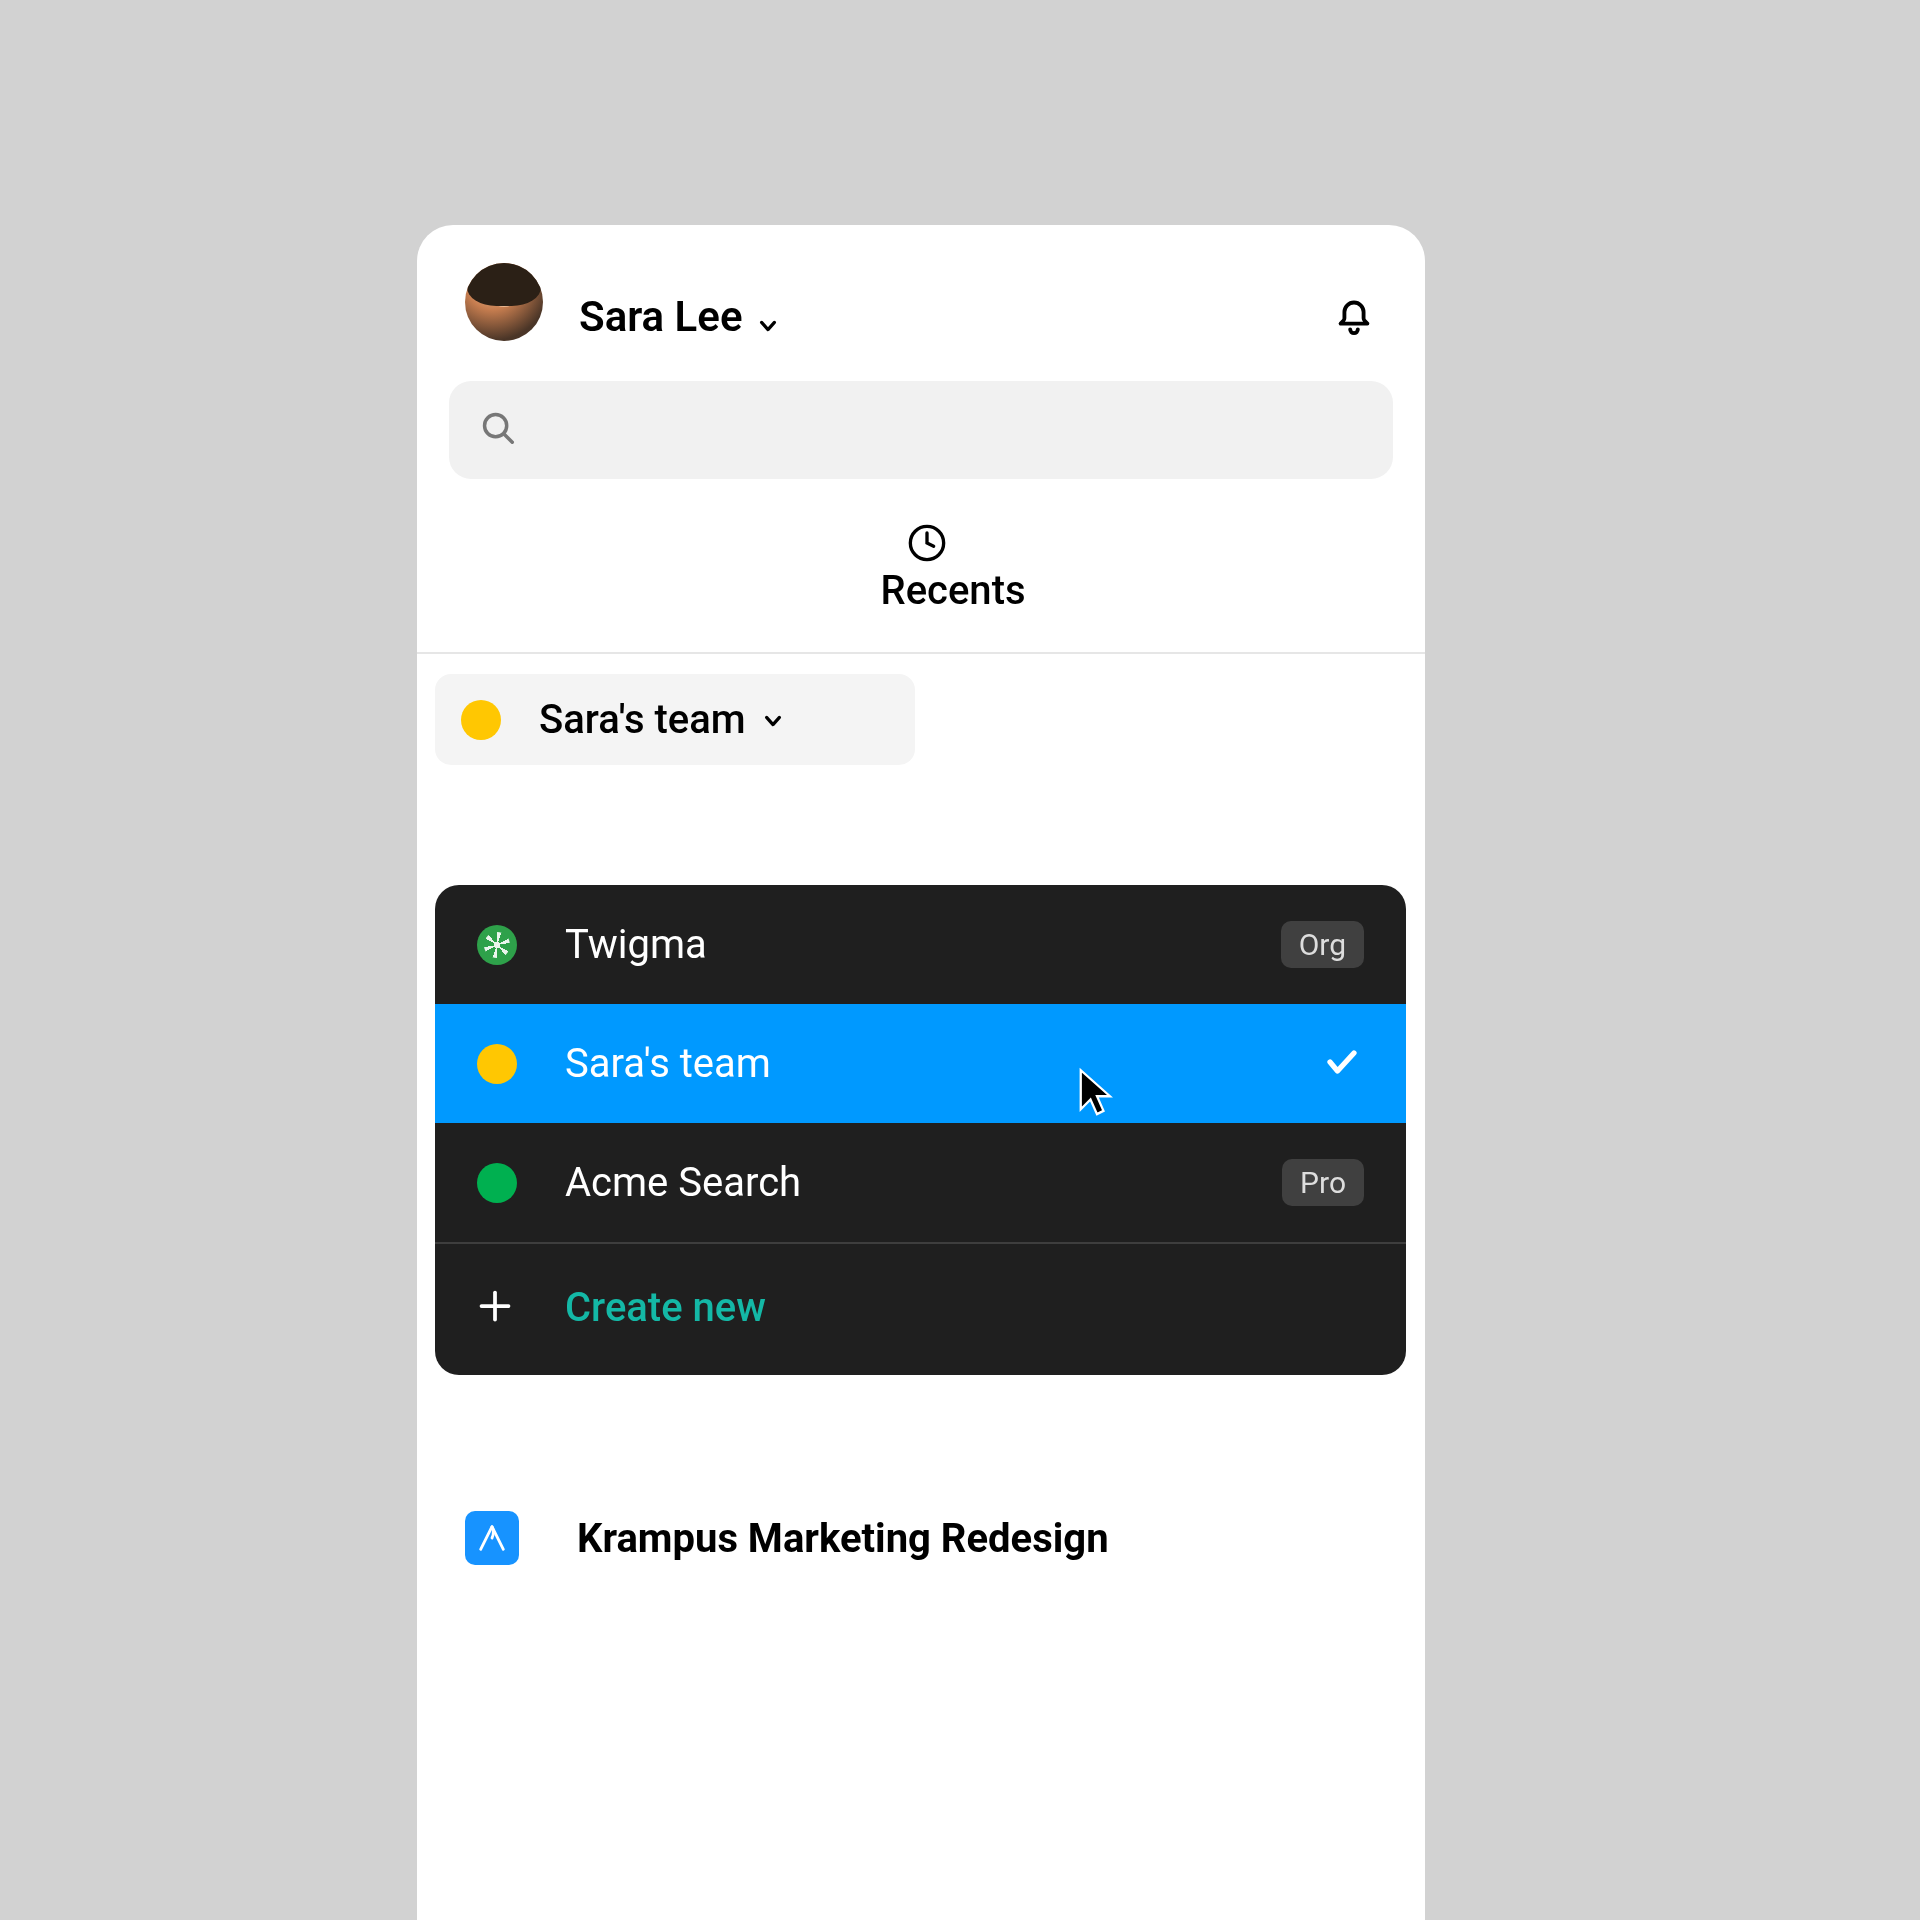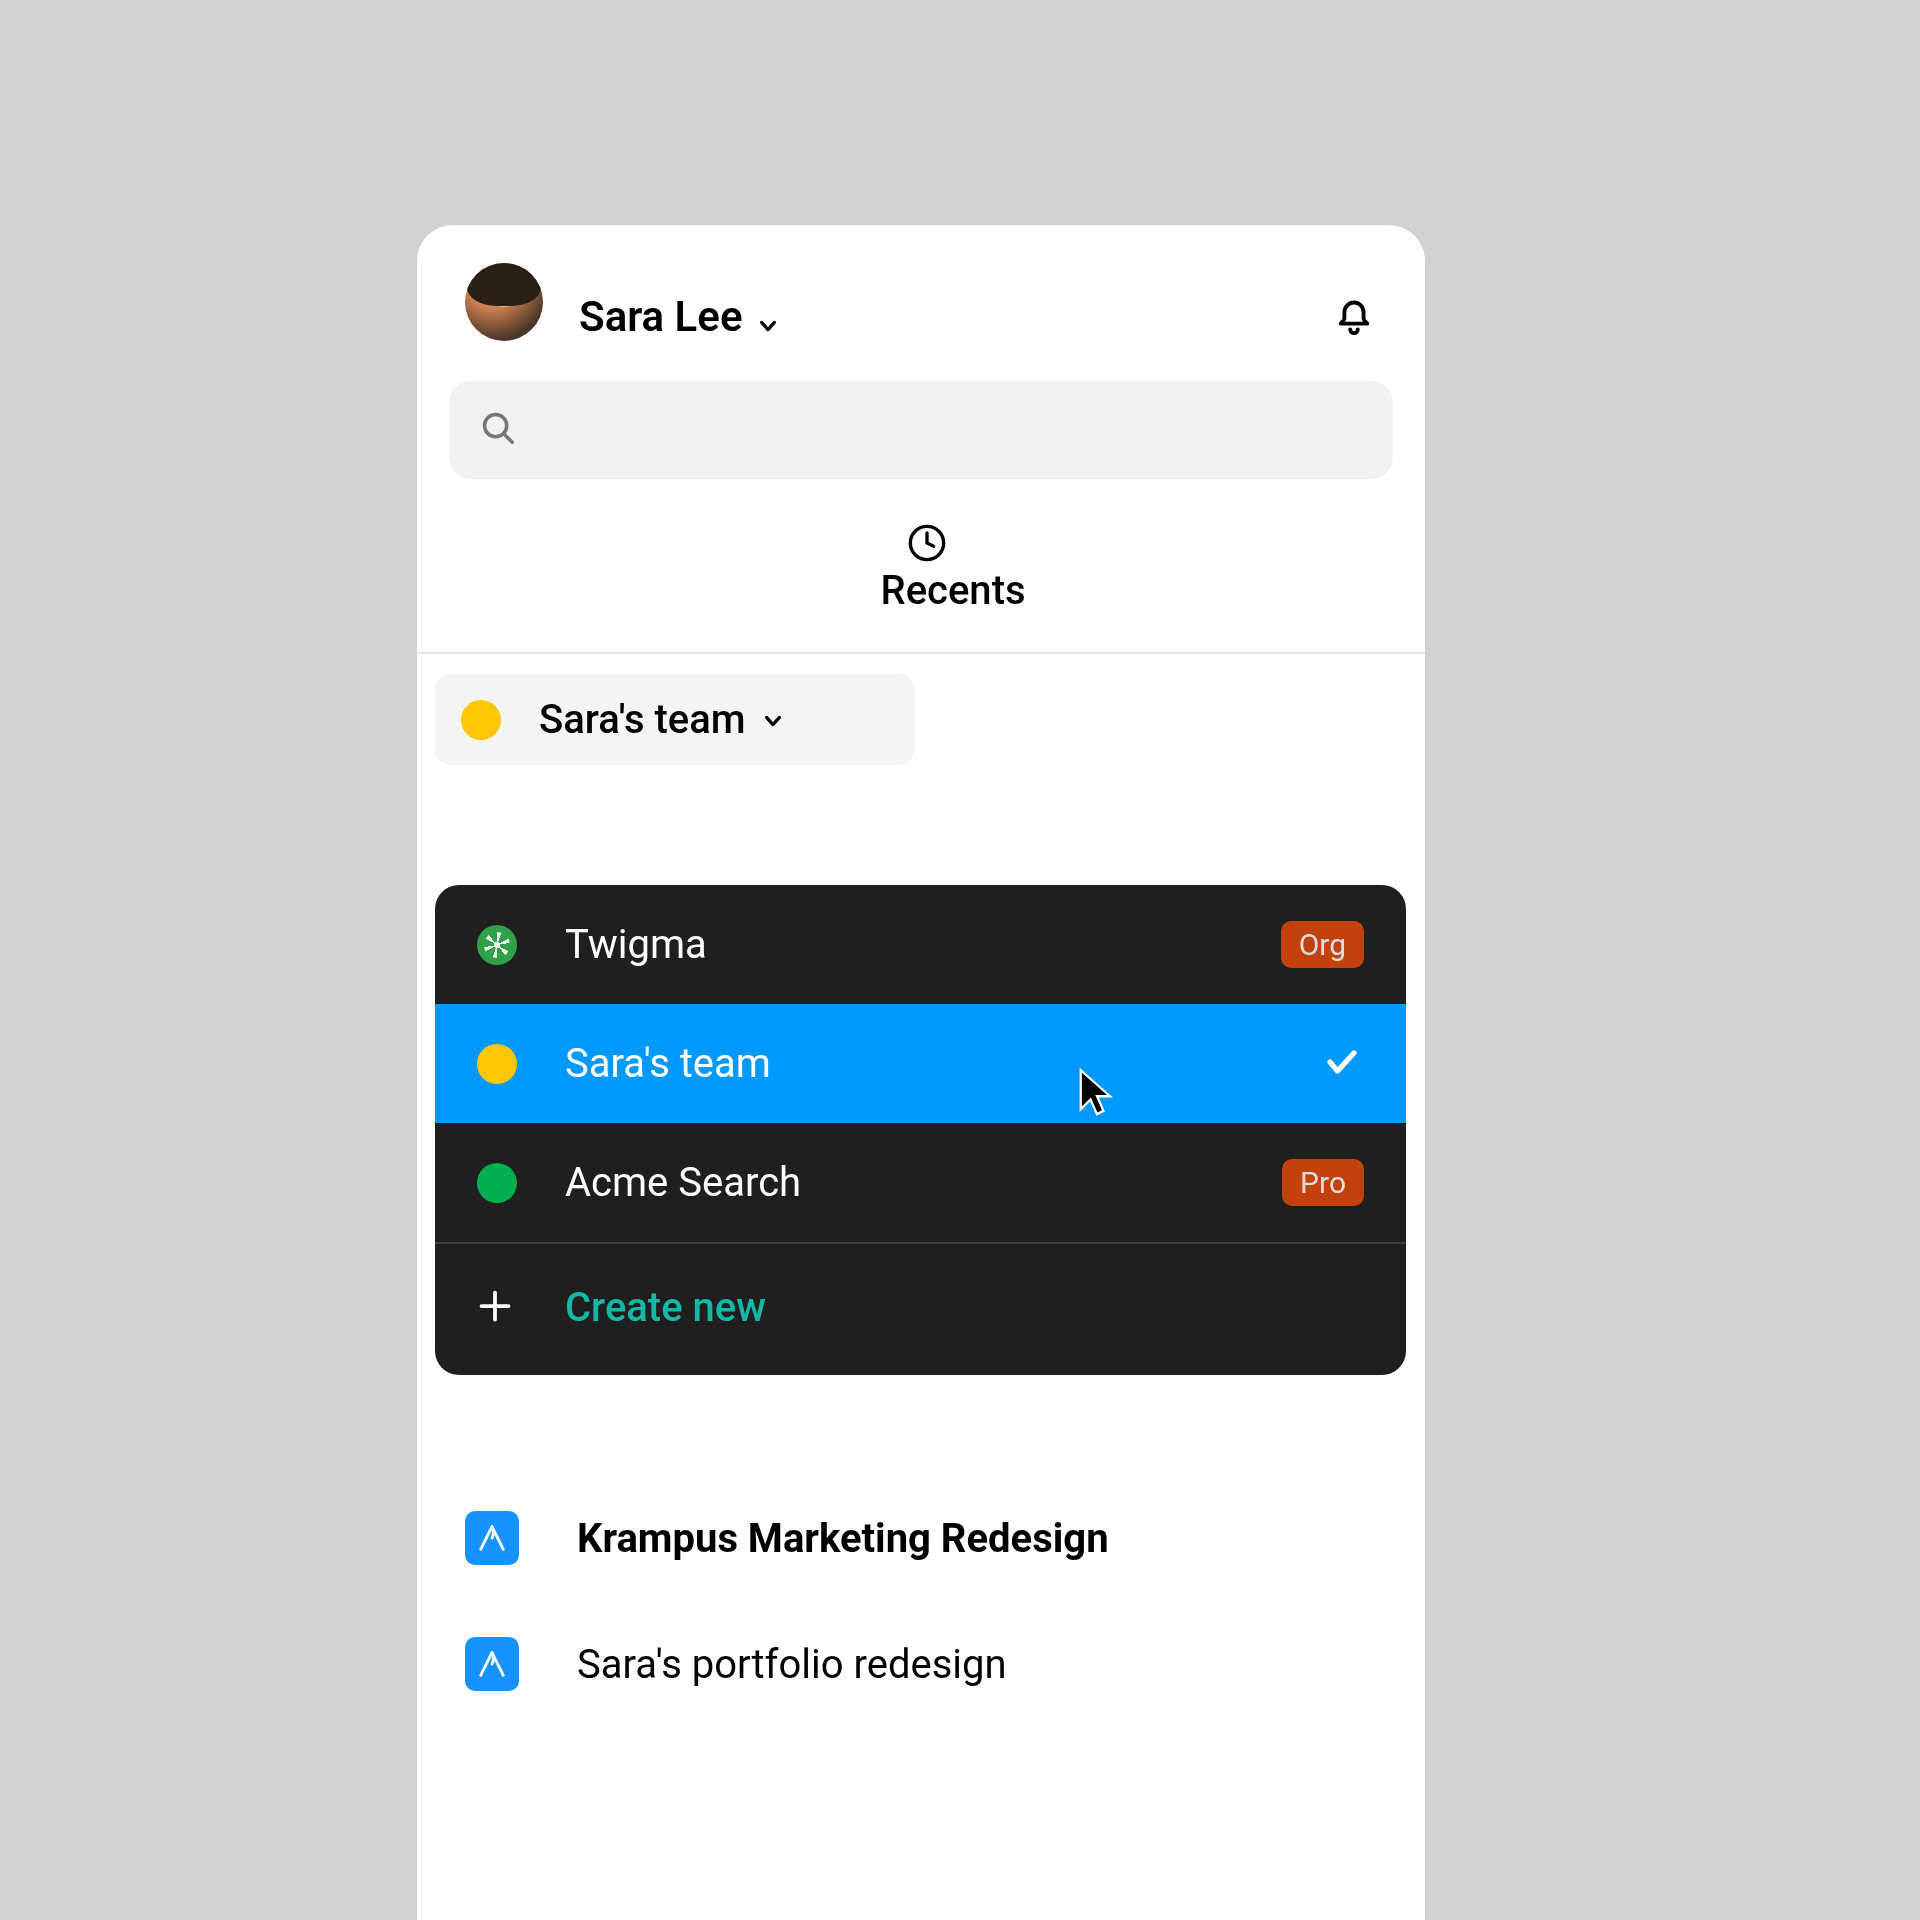--- a/index.html
+++ b/index.html
@@ -181,21 +181,21 @@
     .dd-item.selected {
       background: #0099ff;
     }
     .dd-label {
       font-size: 40px;
       color: #fff;
       margin-left: 48px;
       flex: 1;
     }
     .badge {
-      background: #c2410c;
+      background: #404040;
       color: #ddd;
       font-size: 30px;
       padding: 6px 18px;
       border-radius: 10px;
     }
     .check {
       width: 36px;
       height: 36px;
       margin-right: 4px;
     }
@@ -352,23 +352,14 @@
   
   <div class="file-row file-row-1">
     <span class="file-icon">
       <svg viewBox="0 0 24 24" fill="none" stroke="#fff" stroke-width="2" stroke-linecap="round" stroke-linejoin="round">
           <path d="M4 20 L12 4 L20 20"></path>
           <path d="M12 4 Q14 8 12 12"></path>
         </svg>
     </span>
     <span class="file-label">Krampus Marketing Redesign</span>
   </div>
-  <div class="file-row file-row-2">
-    <span class="file-icon">
-      <svg viewBox="0 0 24 24" fill="none" stroke="#fff" stroke-width="2" stroke-linecap="round" stroke-linejoin="round">
-          <path d="M4 20 L12 4 L20 20"></path>
-          <path d="M12 4 Q14 8 12 12"></path>
-        </svg>
-    </span>
-    <span class="file-label">Sara's portfolio redesign</span>
-  </div>
 
 </div>
 
 </body></html>

